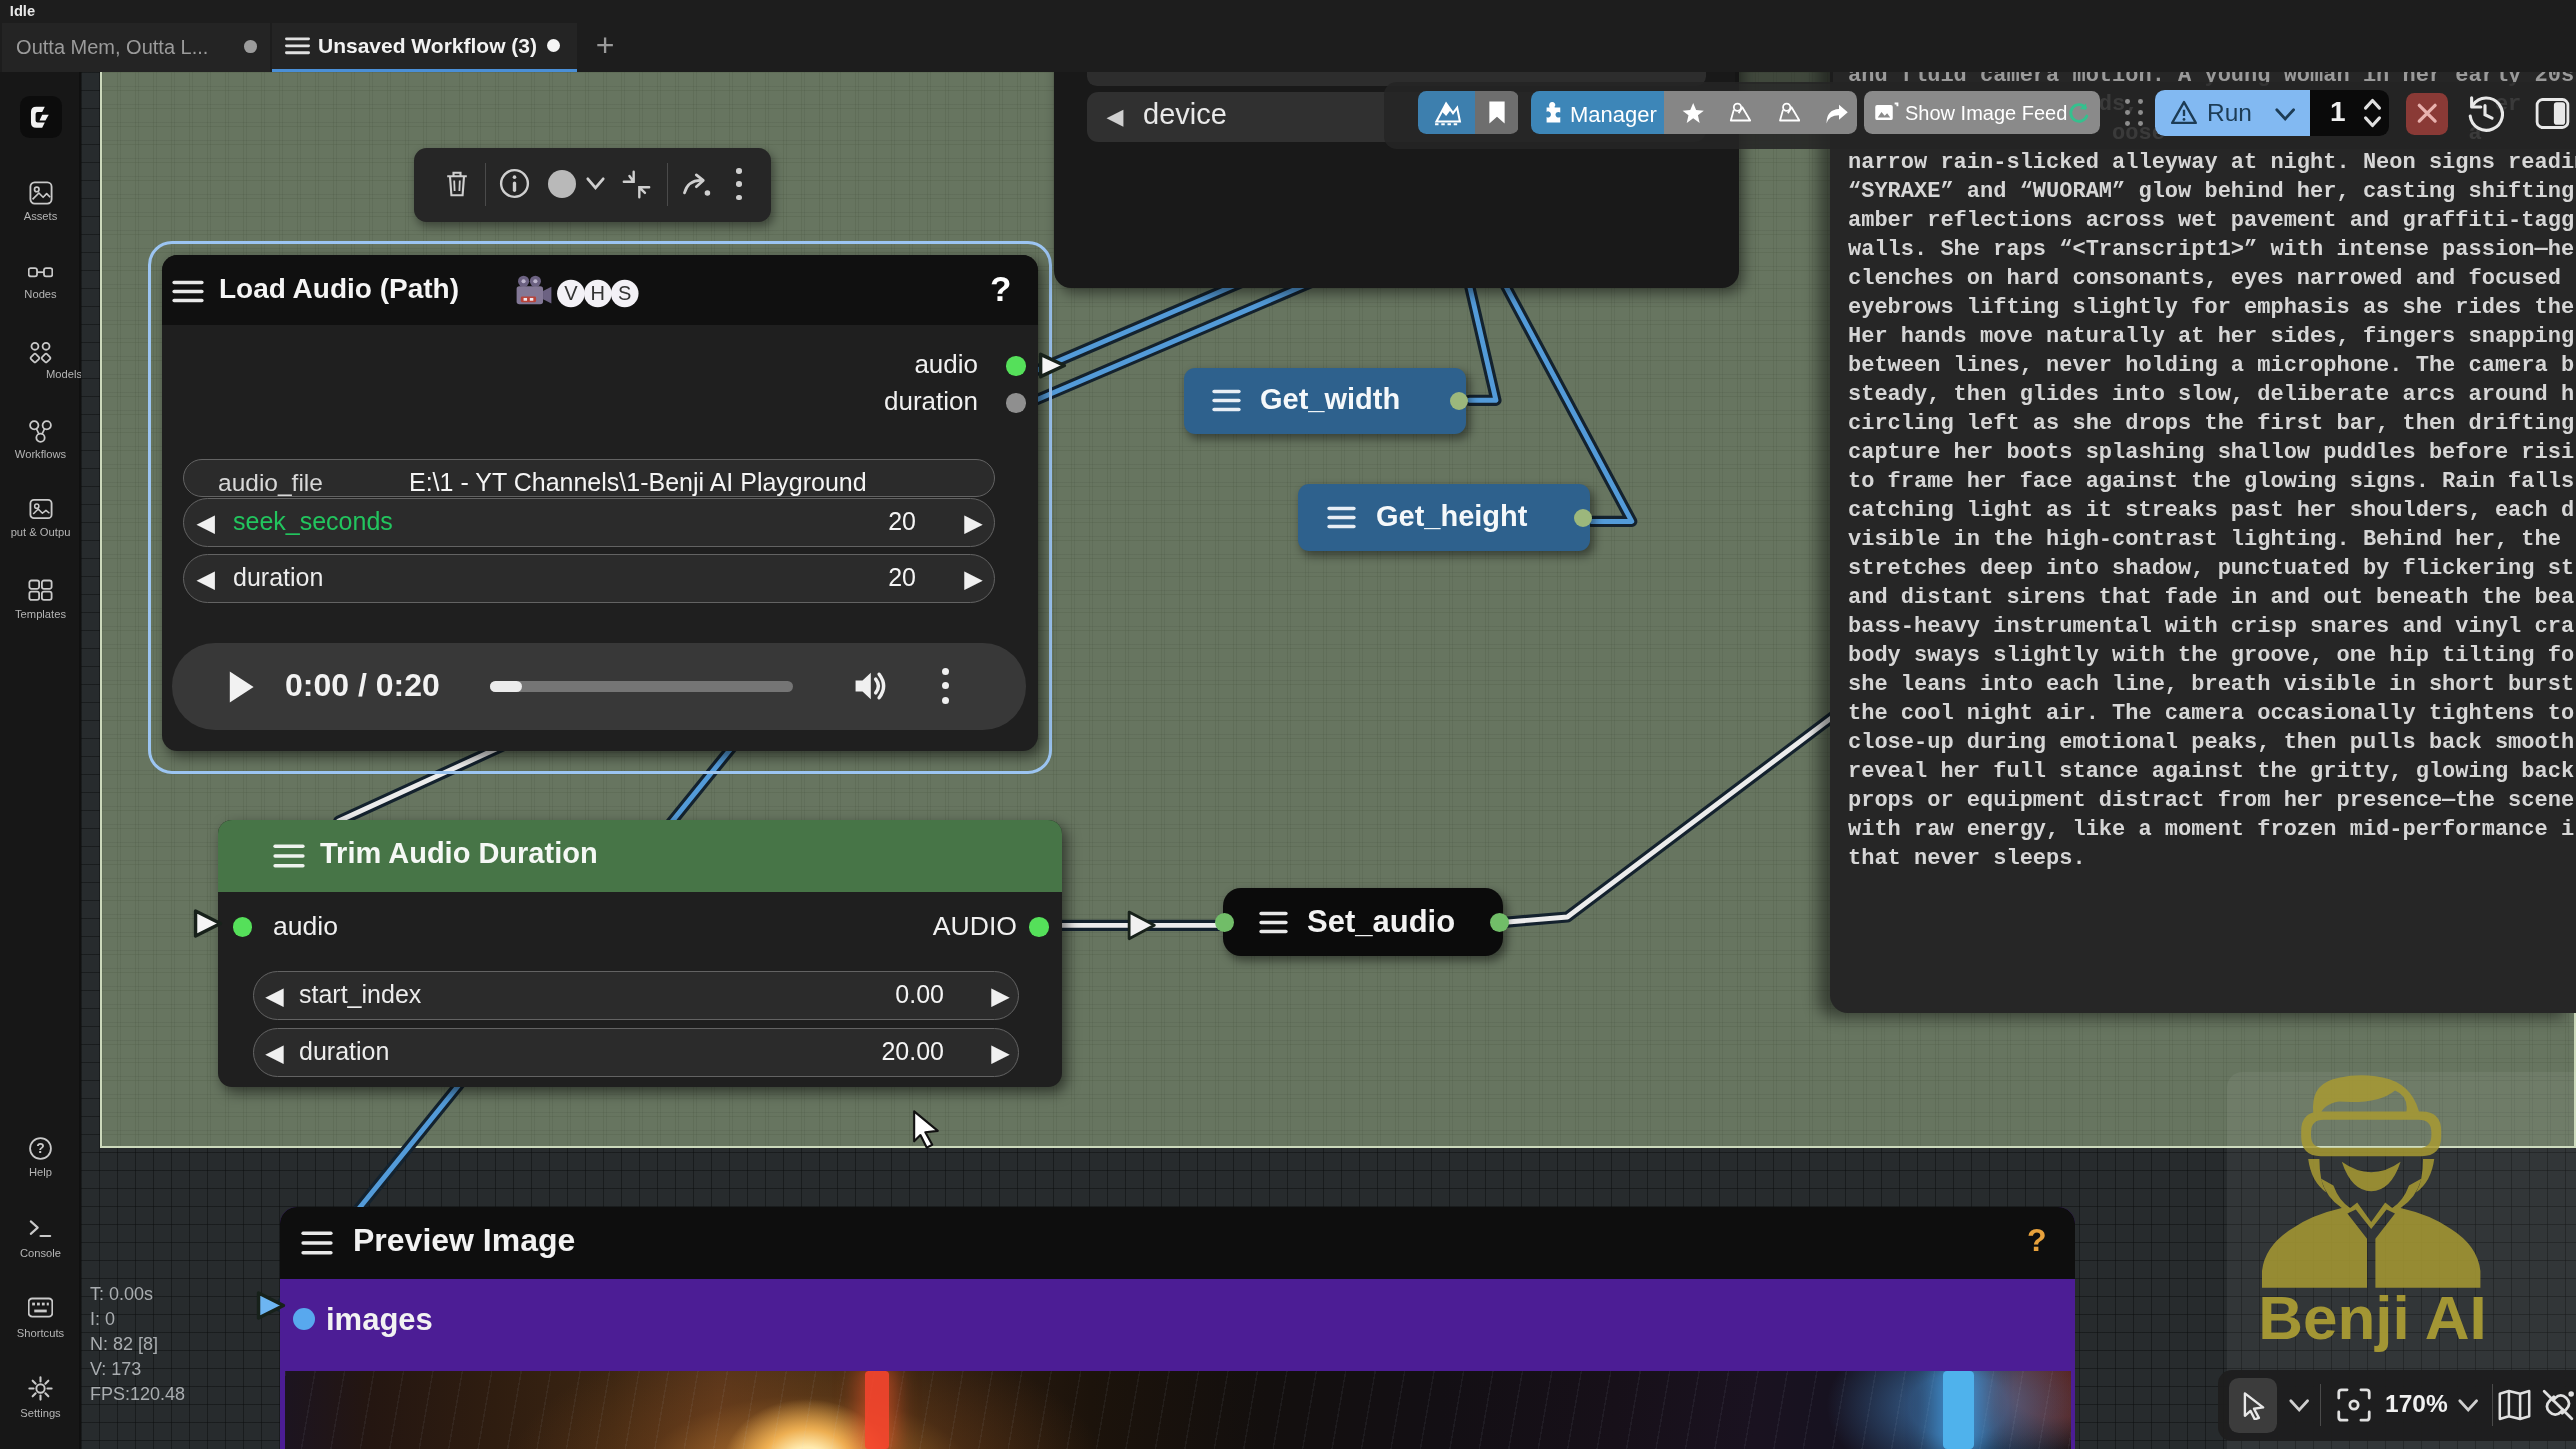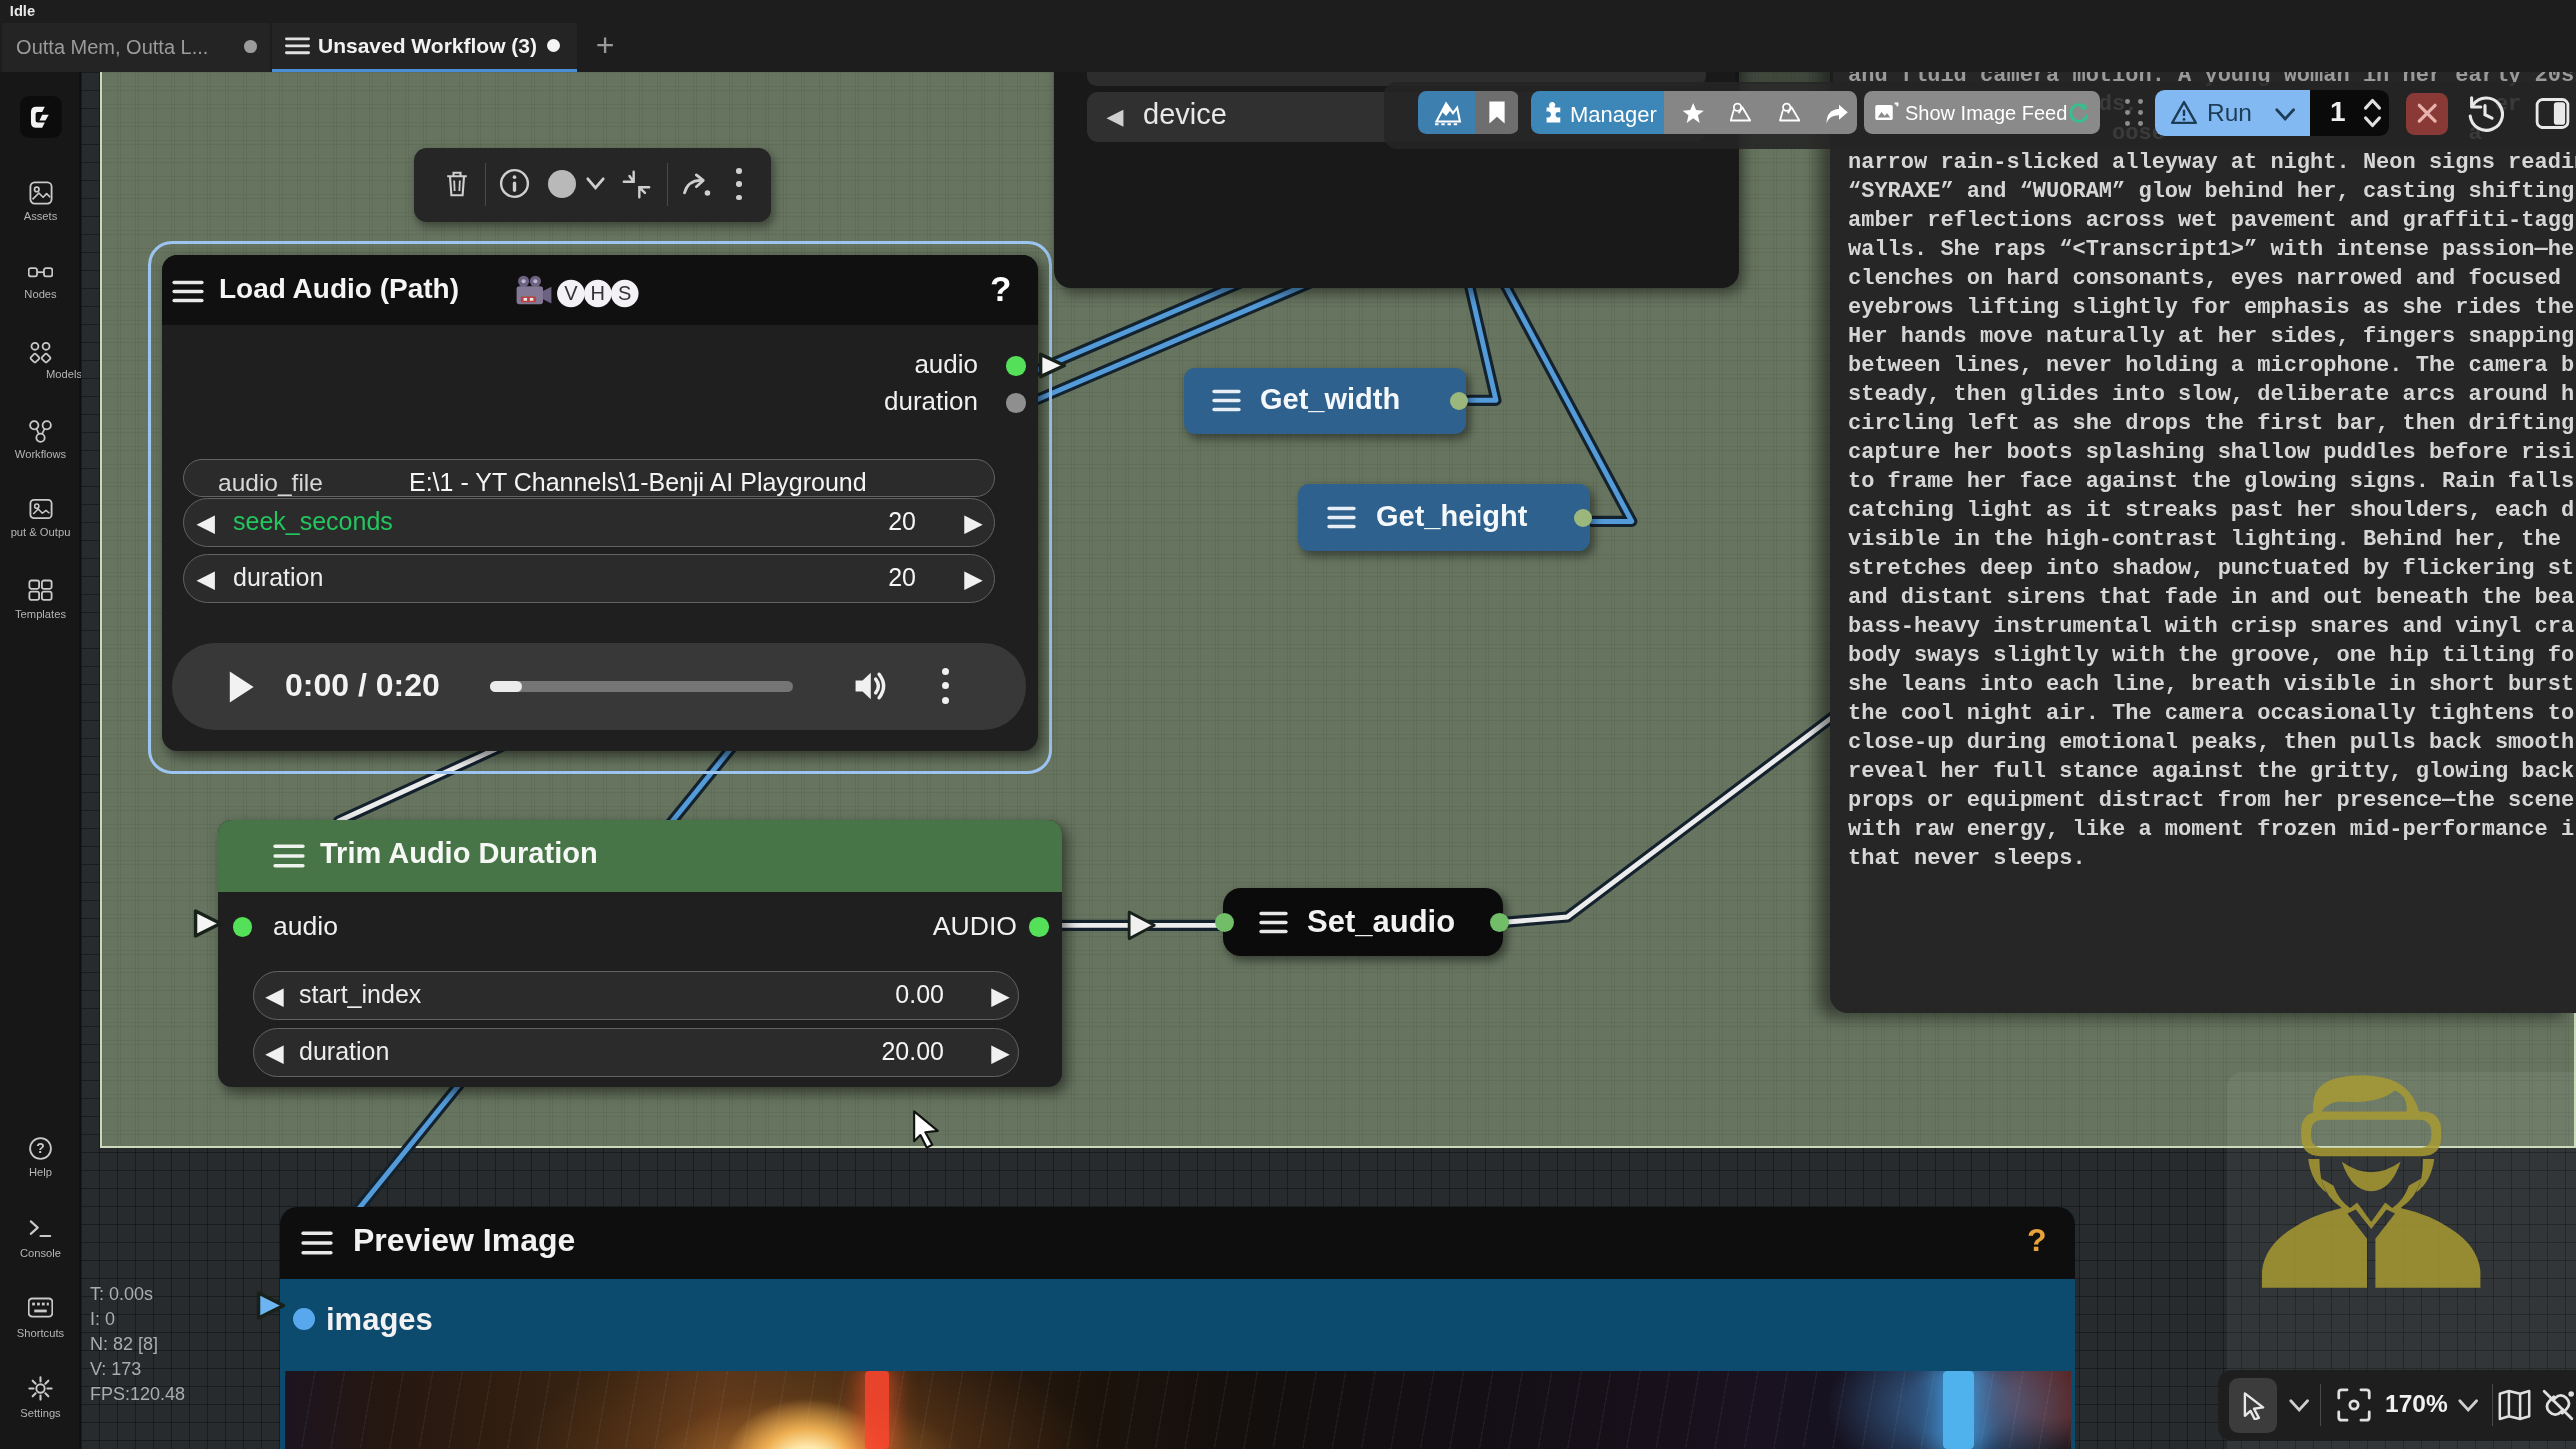--- a/index.html
+++ b/index.html
@@ -246,21 +246,21 @@
             <line x1="3" y1="18" x2="39" y2="18"></line>
             <line x1="3" y1="31" x2="39" y2="31"></line>
         </g>
       </svg>
       <span class="abs" style="left:84px; top:16px; color:#f2f2f2; font-size:31px; font-weight:bold;">Set_audio</span>
       <span class="abs" style="left:-8.4px; top:25px; width:19px; height:19px; border-radius:50%; background:#71bd68;"></span>
       <span class="abs" style="left:267px; top:25px; width:19px; height:19px; border-radius:50%; background:#71bd68;"></span>
     </div>
 
     
-    <div class="abs node" style="left:280px; top:1207px; width:1795px; height:242px; background:#0c4a6e; border-radius:17px 17px 0 0; box-shadow:none;">
+    <div class="abs node" style="left:280px; top:1207px; width:1795px; height:242px; background:#4c1d95; border-radius:17px 17px 0 0; box-shadow:none;">
       <div class="abs" style="left:0; top:0; width:1795px; height:72px; background:#0e0e0e; border-radius:17px 17px 0 0;"></div>
       <svg class="abs" style="left:21px; top:22.4px;" width="32" height="28" viewBox="0 0 46 40">
         <g stroke="#e8e8e8" stroke-width="5" stroke-linecap="round">
           <line x1="3" y1="6" x2="43" y2="6"></line>
             <line x1="3" y1="20" x2="43" y2="20"></line>
             <line x1="3" y1="34" x2="43" y2="34"></line>
         </g>
       </svg>
       <span class="abs" style="left:73px; top:15.4px; color:#f2f2f2; font-size:32px; font-weight:bold;">Preview Image</span>
       <span class="abs" style="left:1747px; top:15.4px; color:#e8a23c; font-size:32px; font-weight:bold;">?</span>
@@ -459,20 +459,21 @@
                  M49 32 L117 32 Q126 32 126 41 L126 43 Q126 52 117 52 L49 52 Q40 52 40 43 L40 41 Q40 32 49 32 Z" fill-rule="evenodd"></path>
 
         <path d="M38 60 Q40 76 51 84 Q46 76 46 60 Z M128 60 Q126 76 115 84 Q120 76 120 60 Z"></path>
 
         <path d="M62 62 Q83 77 104 62 Q97 83 83 83 Q69 83 62 62 Z"></path>
 
         <path d="M47 74 Q51 88 62 95 Q40 100 26 110 Q7 122 5 140 L5 152 L161 152 L161 140 Q159 122 140 110 Q126 100 104 95 Q115 88 119 74 L110 79 Q106 90 98 95 L93 91 L83 105 L73 91 L68 95 Q60 90 56 79 Z
                  M66 99 L80 117 L80 152 L86 152 L86 117 L100 99 L94 96 L83 110 L72 96 Z" fill-rule="evenodd"></path>
       </g>
     </svg>
+    <div class="abs" style="left:-29px; top:210px; width:349px; text-align:center; color:rgba(172,158,52,0.92); font-size:62px; font-weight:bold; letter-spacing:0px;">Benji AI</div>
   </div>
 
   <div class="abs" style="left:2218px; top:1370px; width:358px; height:71px; background:rgba(30,30,30,0.95); border-radius:14px 0 0 14px;">
     <div class="abs" style="left:11.2px; top:7.7px; width:48px; height:55px; border-radius:9.8px; background:#3c3c3c;">
       <svg class="abs" style="left:12.6px; top:14px;" width="24" height="28" viewBox="0 0 34 40">
         <path d="M4 2 L30 22 L17 24 L24 37 L18 39 L12 27 L4 34 Z" fill="none" stroke="#e8e8e8" stroke-width="3.4" stroke-linejoin="round"></path>
       </svg>
     </div>
     <svg class="abs" style="left:70px; top:28px;" width="22.4" height="15.4" viewBox="0 0 32 22">
         <path d="M4 4 L16 17 L28 4" fill="none" stroke="#cfcfcf" stroke-width="4" stroke-linecap="round"></path>

